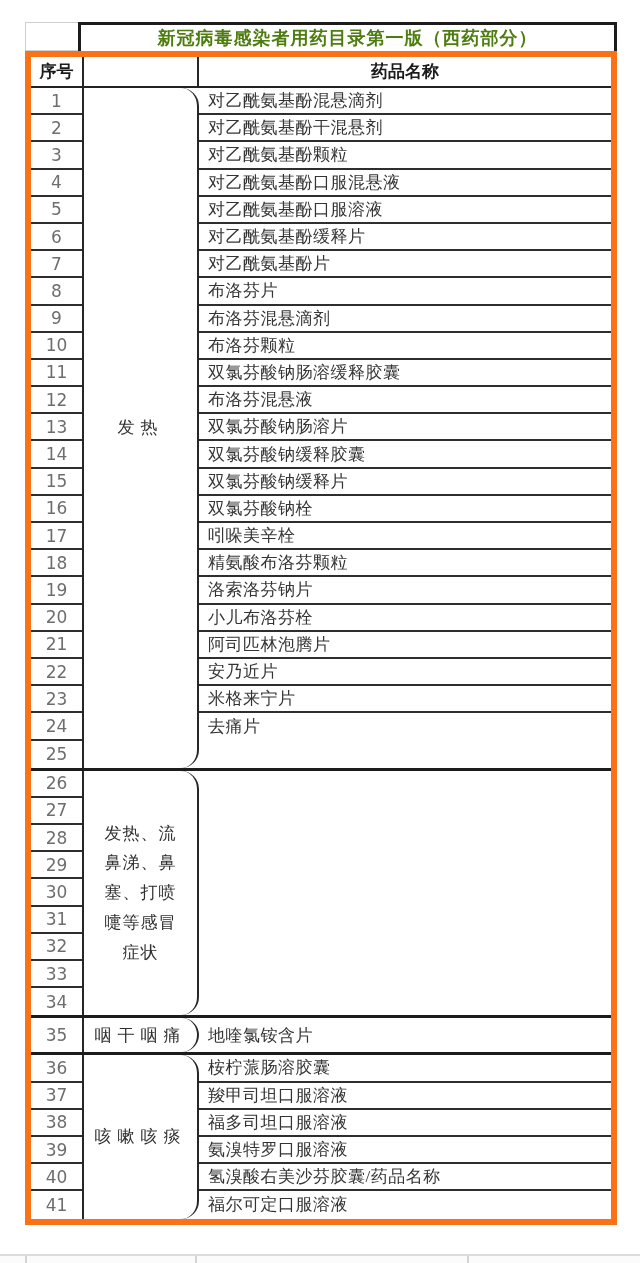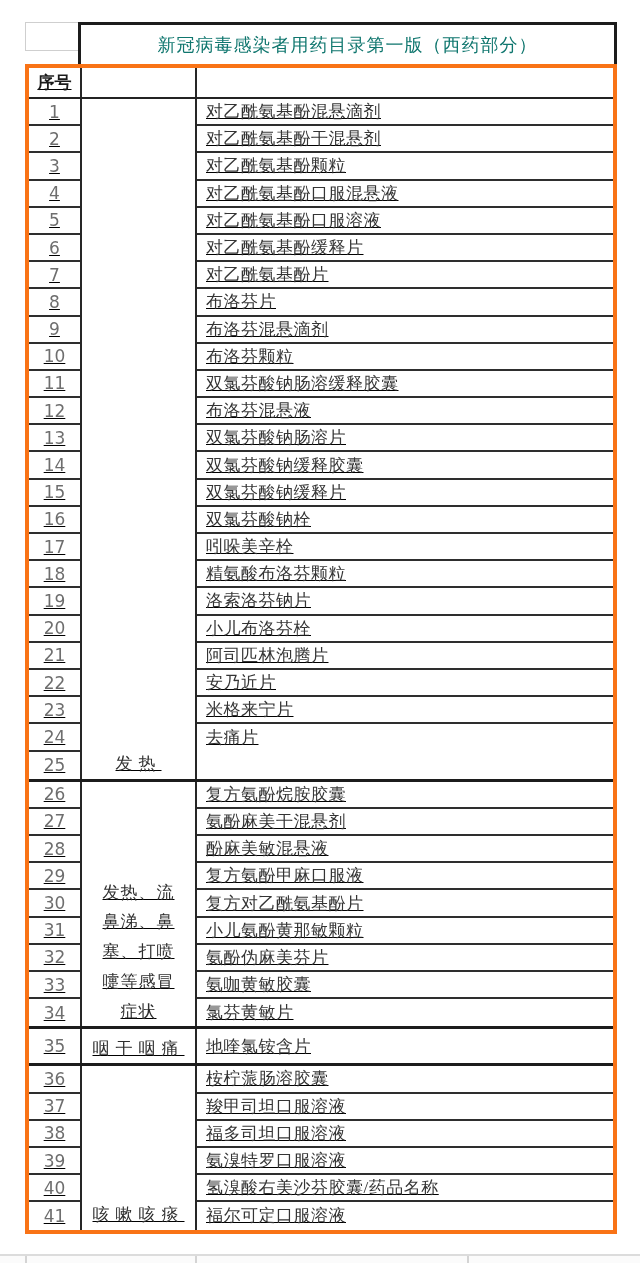--- a/index.html
+++ b/index.html
@@ -13,44 +13,43 @@
   
   .med-table{position:absolute;left:25px;top:22px;width:592px;}
 
   .title-row{display:flex;}
   .title-spacer{
     width:53px;height:29px;
     border:1.5px solid #cfcfcf;border-right:none;
     background:#fff;
   }
   .title-cell{
-    flex:1;height:42px;
+    flex:1;height:29px;
     border:3px solid #1c1c1c;border-bottom:none;
     display:flex;align-items:center;justify-content:center;
-    font-weight:normal;font-size:18px;color:#0f766e;letter-spacing:1px;
+    font-weight:bold;font-size:18px;color:#4d7c0f;letter-spacing:1px;
   }
 
   .table-body{
-    border:4px solid #f97316;
-    text-decoration:underline;
+    border:6px solid #f97316;
   }
 
   .header-row{display:flex;height:31px;border-bottom:2.5px solid #232323;}
   .hc{display:flex;align-items:center;justify-content:center;
       font-weight:bold;font-size:17px;color:#1b1b1b;}
   .hc-index{width:53px;border-right:2px solid #262626;}
   .hc-category{width:115px;border-right:2px solid #262626;}
   .hc-name{flex:1;}
 
   .group{display:flex;border-bottom:3.5px solid #1c1c1c;}
   .group:last-child{border-bottom:none;}
 
   .col-num{width:53px;border-right:2px solid #262626;display:flex;flex-direction:column;}
   .col-cat{width:115px;border-right:2px solid #262626;
-           display:flex;align-items:flex-end;justify-content:center;}
+           display:flex;align-items:center;justify-content:center;border-radius:18px;}
   .col-drug{flex:1;display:flex;flex-direction:column;}
 
   .cell{height:27.2px;border-bottom:2px solid #2e2e2e;display:flex;align-items:center;}
   .col-num .cell:last-child,.col-drug .cell:last-child{border-bottom:none;}
 
   .num-cell{justify-content:center;
     font-family:"DejaVu Sans","Liberation Sans",sans-serif;
     font-size:17px;color:#6e6e6e;}
   .drug-cell{padding-left:9px;font-size:17px;color:#343434;letter-spacing:0.5px;}
 
@@ -83,20 +82,21 @@
 <div class="med-table">
   <div class="title-row">
     <div class="title-spacer"></div>
     <div class="title-cell">新冠病毒感染者用药目录第一版（西药部分）</div>
   </div>
 
   <div class="table-body">
     <div class="header-row">
       <div class="hc hc-index">序号</div>
       <div class="hc hc-category"></div>
+      <div class="hc hc-name">药品名称</div>
     </div>
     <div id="groups">
         <div class="group single-cat">
           <div class="col-num">
             <div class="cell num-cell">1</div>
             <div class="cell num-cell">2</div>
             <div class="cell num-cell">3</div>
             <div class="cell num-cell">4</div>
             <div class="cell num-cell">5</div>
             <div class="cell num-cell">6</div>
@@ -158,31 +158,20 @@
             <div class="cell num-cell">29</div>
             <div class="cell num-cell">30</div>
             <div class="cell num-cell">31</div>
             <div class="cell num-cell">32</div>
             <div class="cell num-cell">33</div>
             <div class="cell num-cell">34</div>
           </div>
           <div class="col-cat">
             <div class="cat-text">发热、流鼻涕、鼻塞、打喷嚏等感冒症状</div>
           </div>
-          <div class="col-drug">
-            <div class="cell drug-cell">复方氨酚烷胺胶囊</div>
-            <div class="cell drug-cell">氨酚麻美干混悬剂</div>
-            <div class="cell drug-cell">酚麻美敏混悬液</div>
-            <div class="cell drug-cell">复方氨酚甲麻口服液</div>
-            <div class="cell drug-cell">复方对乙酰氨基酚片</div>
-            <div class="cell drug-cell">小儿氨酚黄那敏颗粒</div>
-            <div class="cell drug-cell">氨酚伪麻美芬片</div>
-            <div class="cell drug-cell">氨咖黄敏胶囊</div>
-            <div class="cell drug-cell">氯芬黄敏片</div>
-          </div>
         </div>
         <div class="group single-cat tall">
           <div class="col-num">
             <div class="cell num-cell">35</div>
           </div>
           <div class="col-cat">
             <div class="cat-text">咽干咽痛</div>
           </div>
           <div class="col-drug">
             <div class="cell drug-cell">地喹氯铵含片</div>

